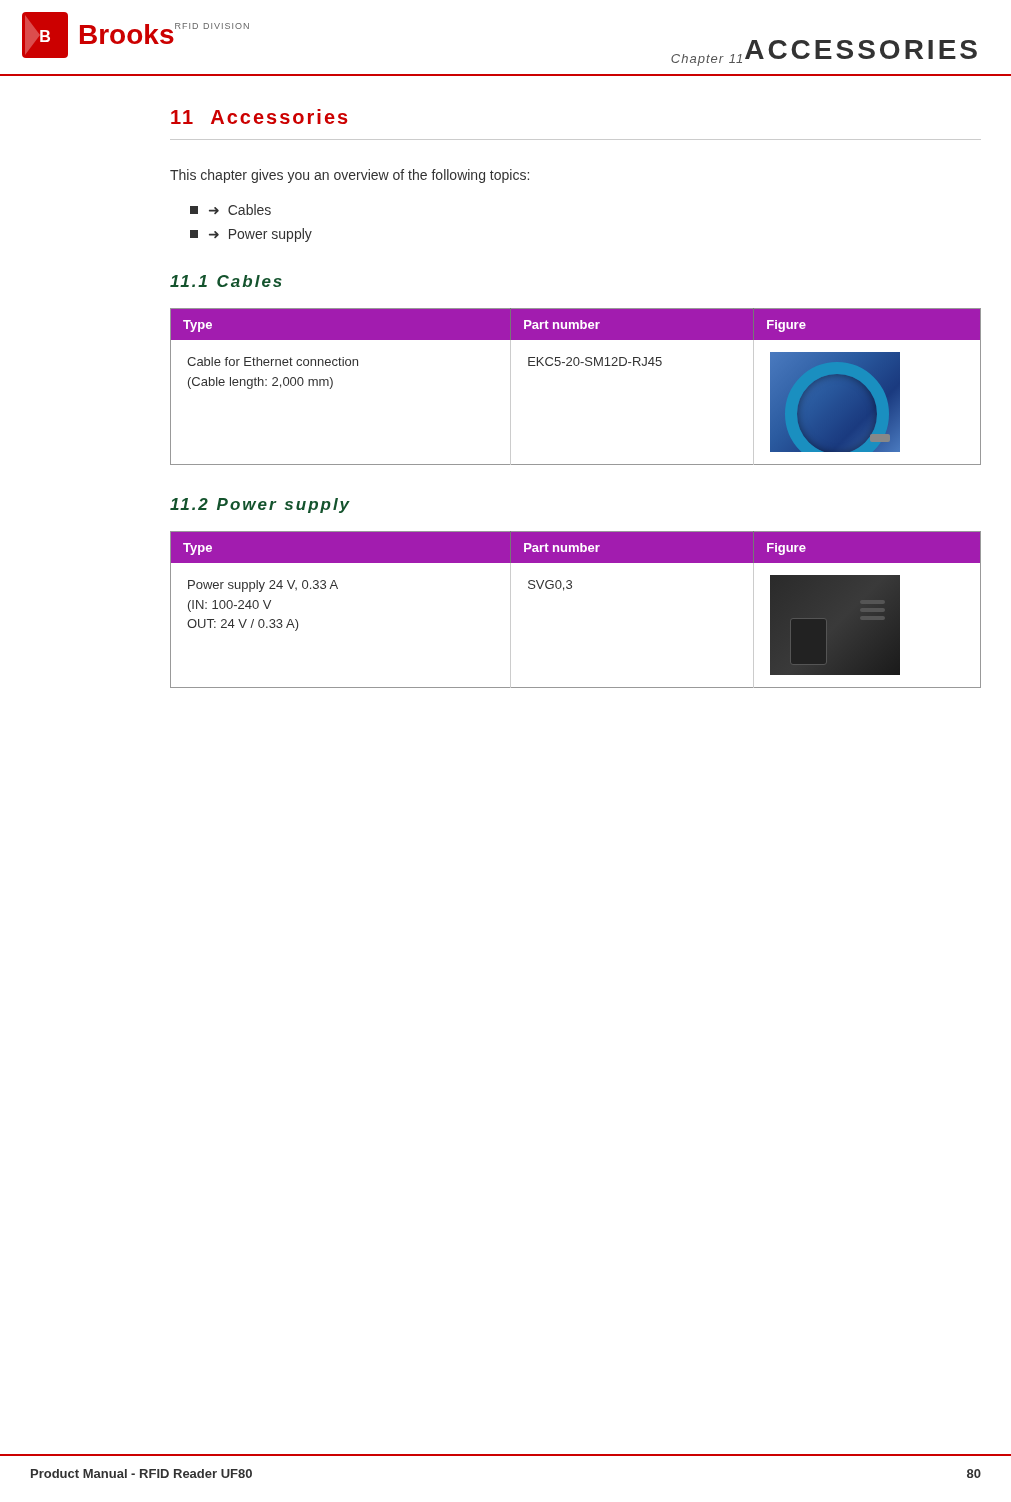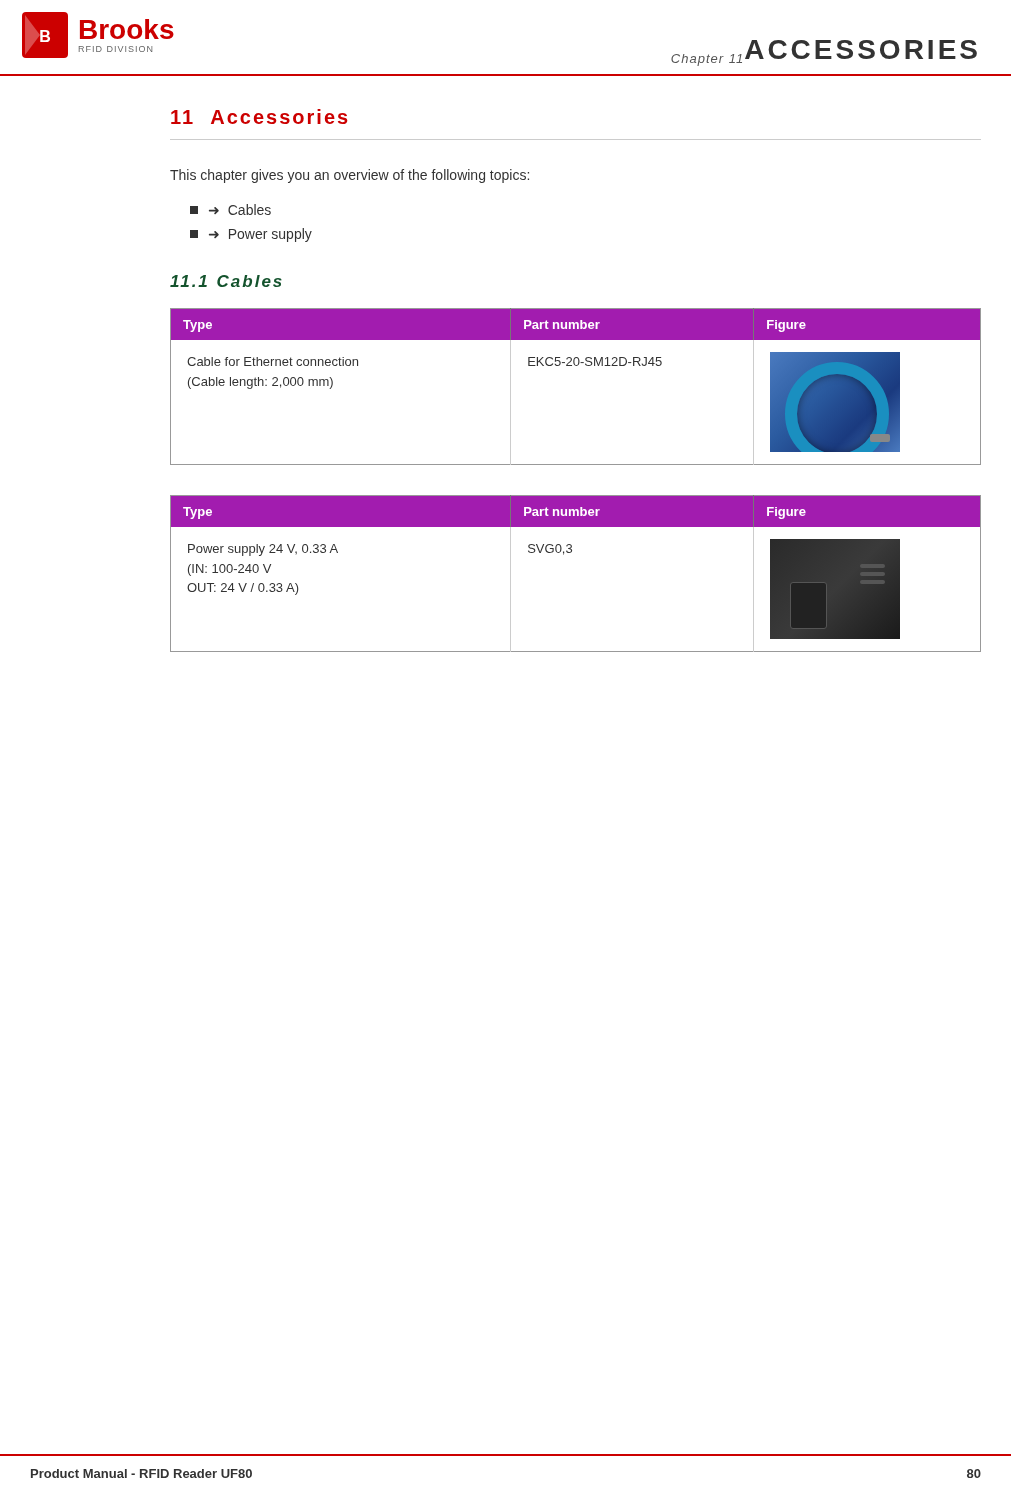--- a/index.html
+++ b/index.html
@@ -35,21 +35,21 @@
       gap: 8px;
     }
 
     .logo-icon {
       width: 50px;
       height: 50px;
     }
 
     .logo-text {
       display: flex;
-      flex-direction: column;
+      flex-direction: row;
     }
 
     .logo-brooks {
       font-size: 28px;
       font-weight: bold;
       color: #c00;
       line-height: 1;
     }
 
     .logo-subtitle {
@@ -342,20 +342,21 @@
           Cable for Ethernet connection<br>(Cable length: 2,000 mm)
         </td>
         <td>EKC5-20-SM12D-RJ45</td>
         <td>
           <div class="cable-img"></div>
         </td>
       </tr>
     </tbody>
   </table>
 
+  <h2 class="subsection-title">11.2  Power supply</h2>
 
   <table class="data-table">
     <thead>
       <tr>
         <th class="col-type">Type</th>
         <th class="col-part">Part number</th>
         <th class="col-figure">Figure</th>
       </tr>
     </thead>
     <tbody>

